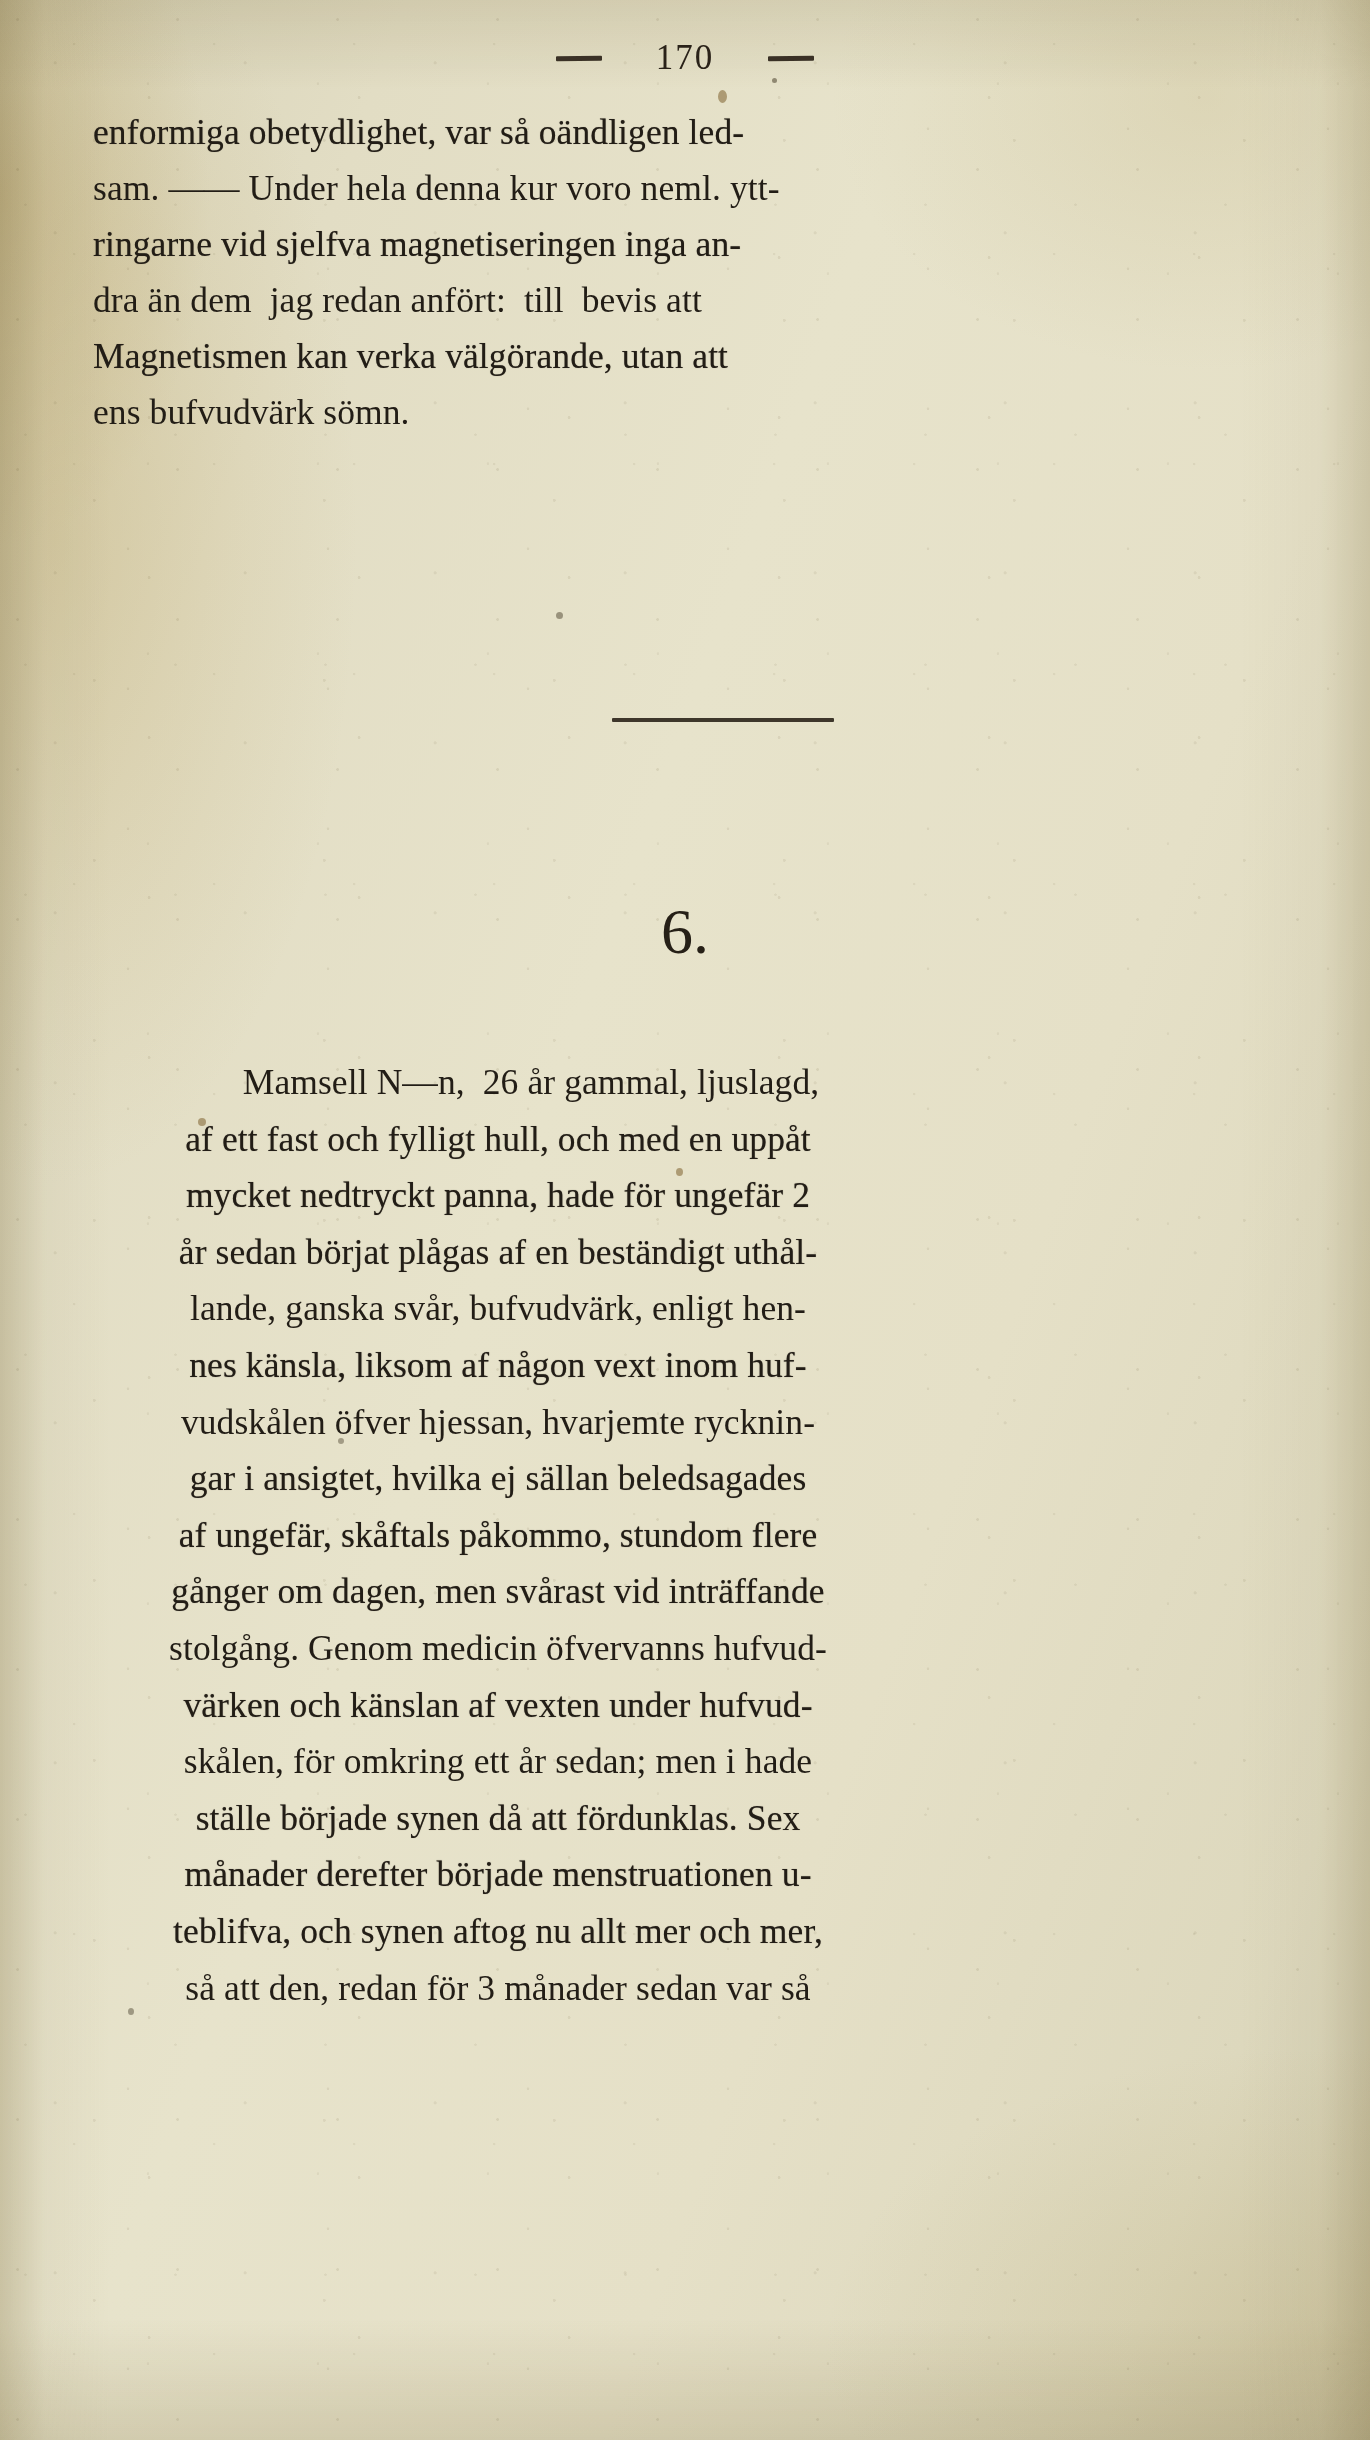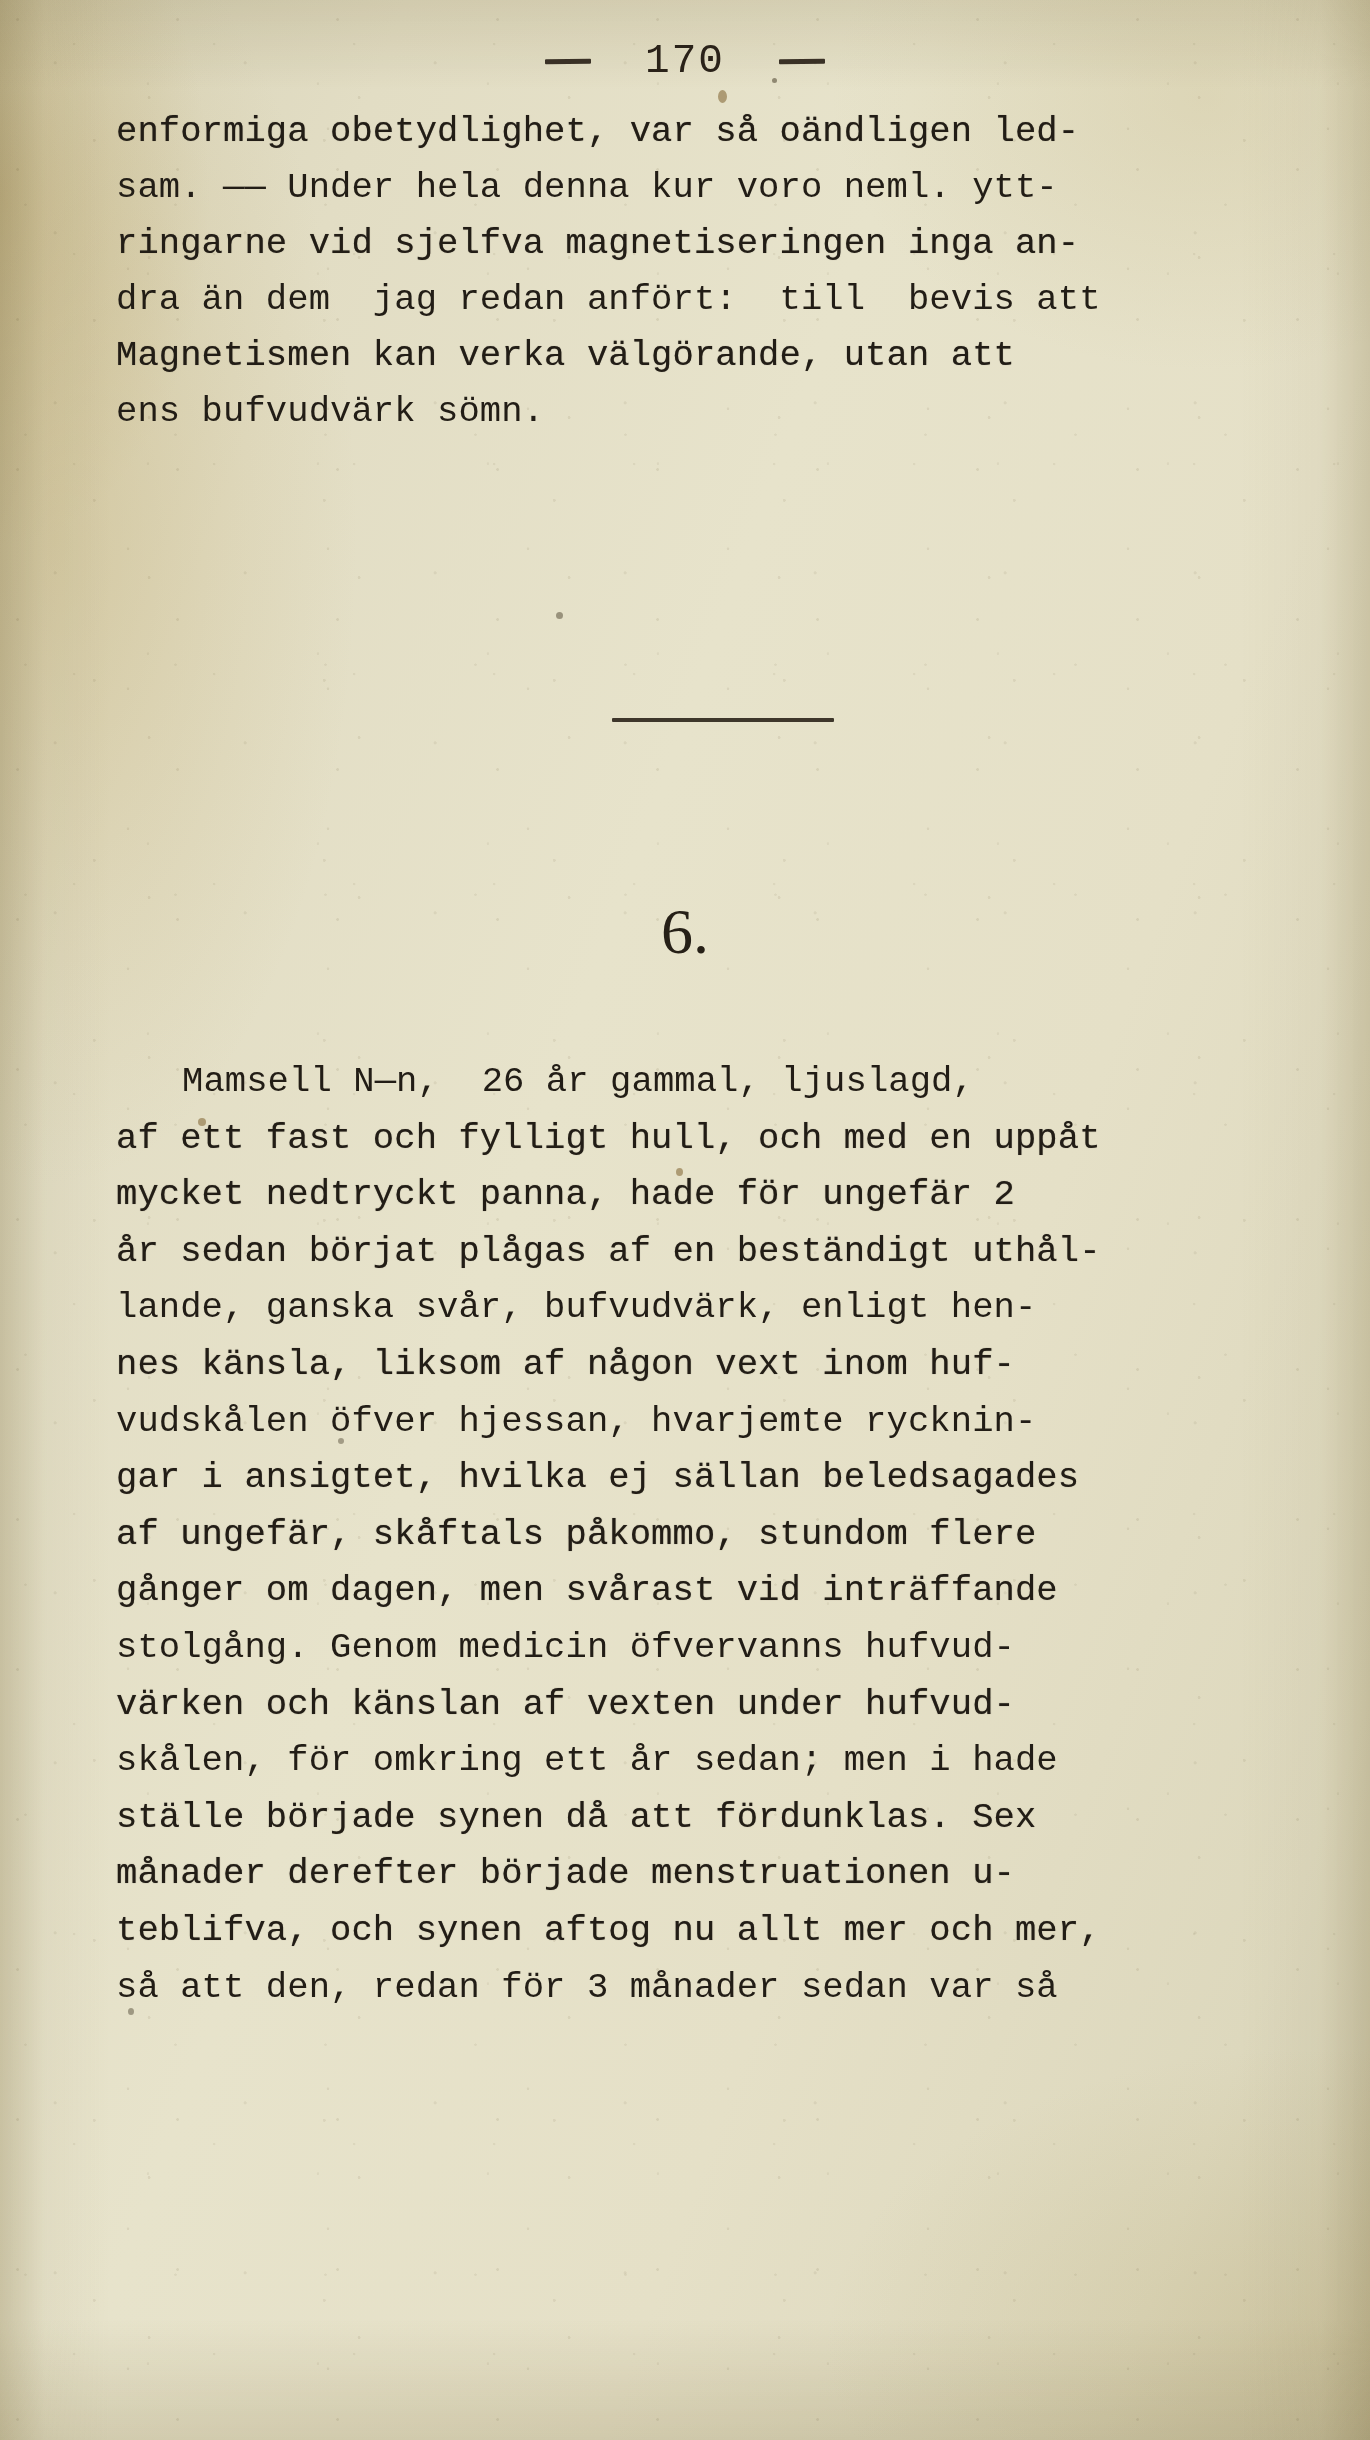--- a/index.html
+++ b/index.html
@@ -71,32 +71,31 @@
   }
   .runhead .rule {
     width: 46px;
     height: 5px;
     background: #2b2319;
     border-radius: 1px;
     transform: skewY(-0.6deg);
     opacity: 0.92;
   }
   .folio {
-    font-size: 41px;
+    font-size: 35px;
     letter-spacing: 2px;
     color: #2a2219;
-    font-family: Liberation Mono, monospace;
+    font-family: Liberation Serif, serif;
   }
 
   
   .block {
     position: absolute;
-    left: 116px;
+    left: 93px;
     width: 810px;
-    font-family: Liberation Mono, monospace;
   }
   .ln {
     font-size: 35.5px;
     line-height: 56px;
     color: #221d16;
     white-space: pre;
     letter-spacing: 0.1px;
   }
 
   .para1 { top: 104px; }

